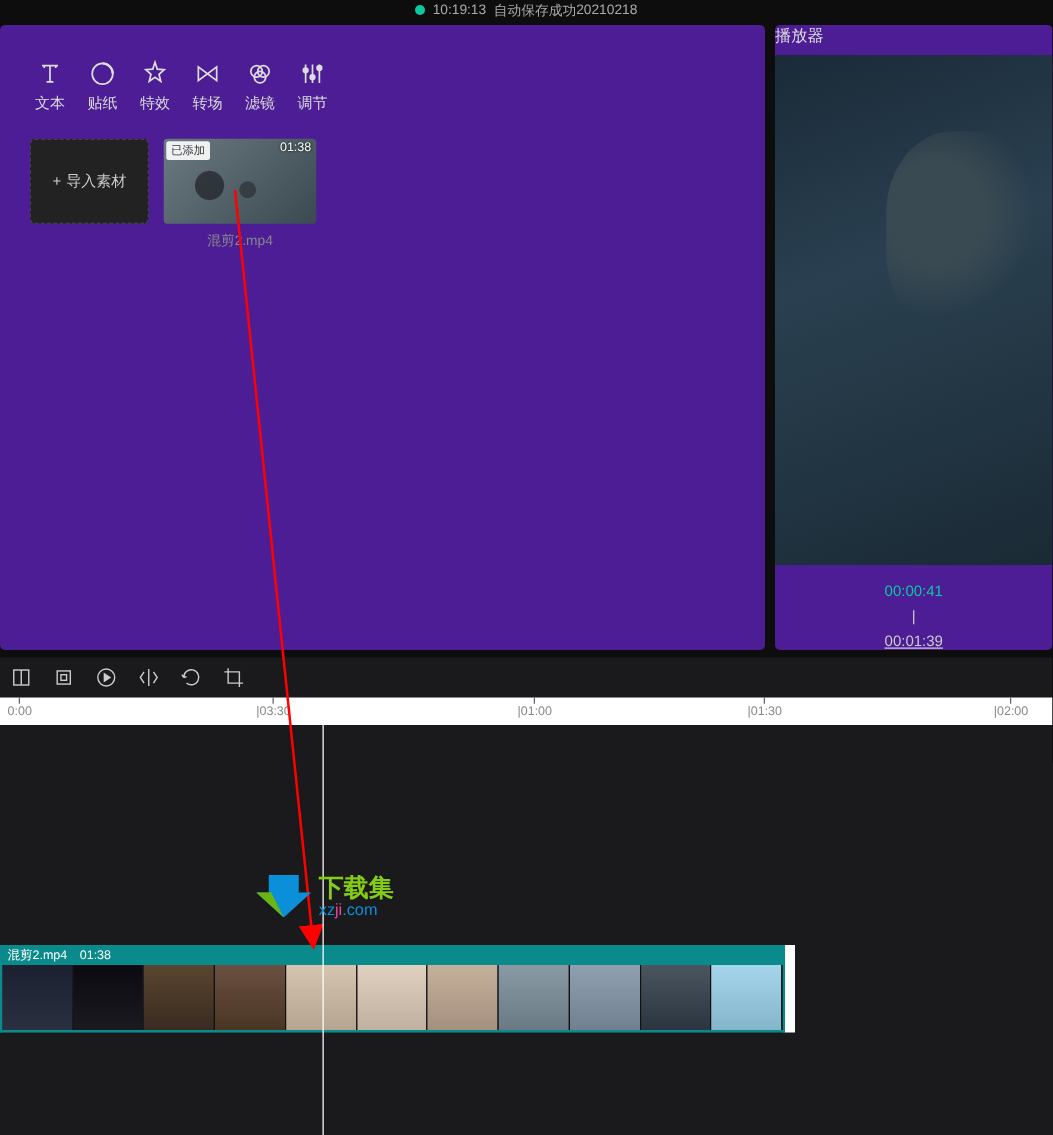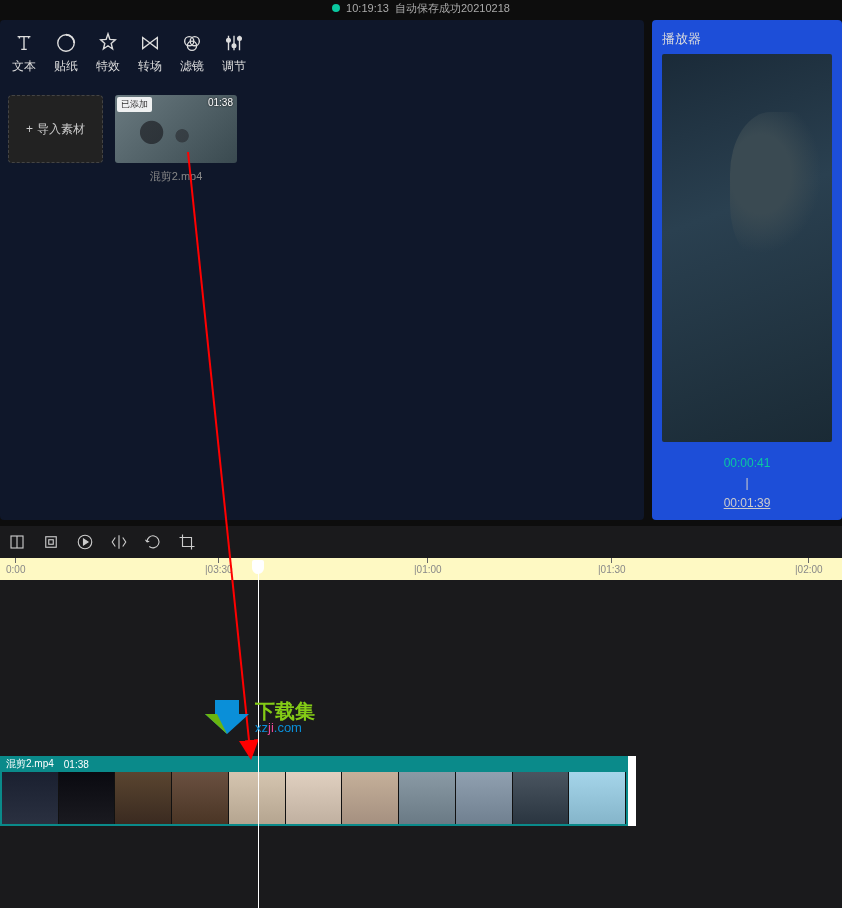--- a/index.html
+++ b/index.html
@@ -3,48 +3,48 @@
 <meta charset="utf-8">
 <style>
 * { margin: 0; padding: 0; box-sizing: border-box; font-family: "Microsoft YaHei", sans-serif; }
 body { background: #0d0d0d; color: #ccc; width: 842px; height: 908px; overflow: hidden; position: relative; }
 
 .topbar { height: 16px; display: flex; align-items: center; padding: 0 8px; font-size: 11px; color: #aaa; justify-content: center; }
 .topbar-left { display: flex; align-items: center; gap: 6px; }
 .status-dot { width: 8px; height: 8px; border-radius: 50%; background: #0ac8a0; }
 
 .main-area { display: flex; gap: 8px; padding: 4px 0 0 0; height: 504px; }
-.left-panel { flex: 1; background: #0f172a; border-radius: 4px; padding: 8px; }
+.left-panel { flex: 1; background: #4c1d95; border-radius: 4px; padding: 24px; }
 .tool-tabs { display: flex; gap: 18px; padding: 4px 4px 12px 4px; }
 .tool-tab { display: flex; flex-direction: column; align-items: center; gap: 4px; color: #ddd; font-size: 12px; cursor: pointer; }
 .tool-tab .ico { width: 22px; height: 22px; display: flex; align-items: center; justify-content: center; }
 .tool-tab svg { width: 22px; height: 22px; stroke: #ddd; fill: none; stroke-width: 1.5; }
 
 .media-row { display: flex; gap: 12px; margin-top: 8px; }
 .import-box { width: 95px; height: 68px; border: 1px dashed #444; border-radius: 4px; display: flex; align-items: center; justify-content: center; gap: 4px; color: #ccc; font-size: 12px; background: #222; cursor: pointer; }
 .clip-col { display: flex; flex-direction: column; align-items: center; gap: 6px; }
 .clip-thumb { width: 122px; height: 68px; background: linear-gradient(135deg, #6a7a80, #3a4a50); border-radius: 3px; position: relative; overflow: hidden; }
 .clip-thumb::after { content: ""; position: absolute; inset: 0; background: radial-gradient(circle at 30% 55%, rgba(20,20,25,0.6) 12%, transparent 13%), radial-gradient(circle at 55% 60%, rgba(30,30,35,0.5) 8%, transparent 9%); }
 .clip-badge { position: absolute; top: 2px; left: 2px; background: rgba(255,255,255,0.9); color: #333; font-size: 9px; padding: 1px 4px; border-radius: 2px; }
 .clip-dur { position: absolute; top: 2px; right: 4px; color: #fff; font-size: 10px; text-shadow: 0 0 2px #000; }
 .clip-name { font-size: 11px; color: #888; }
 
-.right-panel { width: 190px; background: #1d4ed8; border-radius: 4px; padding: 10px; display: flex; flex-direction: column; }
+.right-panel { width: 222px; background: #4c1d95; border-radius: 4px; padding: 0; display: flex; flex-direction: column; }
 .player-title { font-size: 13px; color: #ddd; margin-bottom: 6px; }
 .player-view { flex: 1; background: linear-gradient(160deg, #1a2a38 0%, #2a4050 40%, #1a2a35 100%); border-radius: 2px; position: relative; overflow: hidden; }
 .player-view::before { content: ""; position: absolute; left: 40%; top: 15%; width: 60%; height: 40%; background: radial-gradient(ellipse at 30% 40%, #3a4a52 30%, transparent 60%); border-radius: 40%; }
 .player-times { display: flex; gap: 6px; font-size: 12px; margin-top: 14px; align-items: center; flex-direction: column; }
 .time-current { color: #0ac8a0; }
 .time-total { color: #ccc; text-decoration: underline; }
 
 .tool-row { height: 32px; background: #1a1a1c; display: flex; align-items: center; gap: 16px; padding: 0 8px; margin-top: 6px; }
 .tool-row .tbtn { width: 18px; height: 18px; cursor: pointer; display: flex; align-items: center; justify-content: center; }
 .tool-row svg { width: 18px; height: 18px; stroke: #ccc; fill: none; stroke-width: 1.5; }
 
-.ruler { height: 22px; background: #fef9c3; position: relative; font-size: 10px; color: #888; }
+.ruler { height: 22px; background: #ffffff; position: relative; font-size: 10px; color: #888; }
 .ruler .tick { position: absolute; top: 0; height: 100%; display: flex; flex-direction: column; align-items: center; }
 .ruler .tick::before { content: ""; width: 1px; height: 5px; background: #666; }
 .ruler .lbl { margin-top: 1px; }
 
 .playhead { position: absolute; top: 2px; width: 12px; height: 14px; background: #fff; border-radius: 2px 2px 6px 6px; z-index: 10; }
 .playhead-line { position: absolute; top: 560px; width: 1px; height: 348px; background: #fff; z-index: 9; }
 
 .timeline-area { background: #1a1a1c; height: 330px; position: relative; padding-top: 180px; }
 
 .watermark { position: absolute; left: 205px; top: 700px; display: flex; align-items: center; gap: 6px; z-index: 20; }

